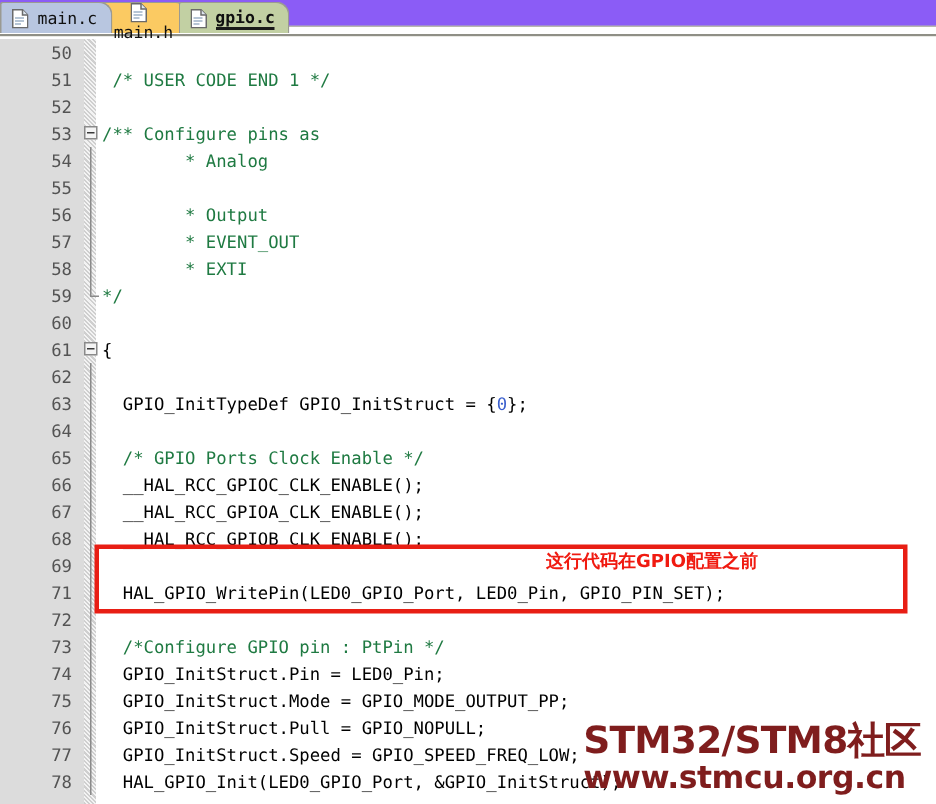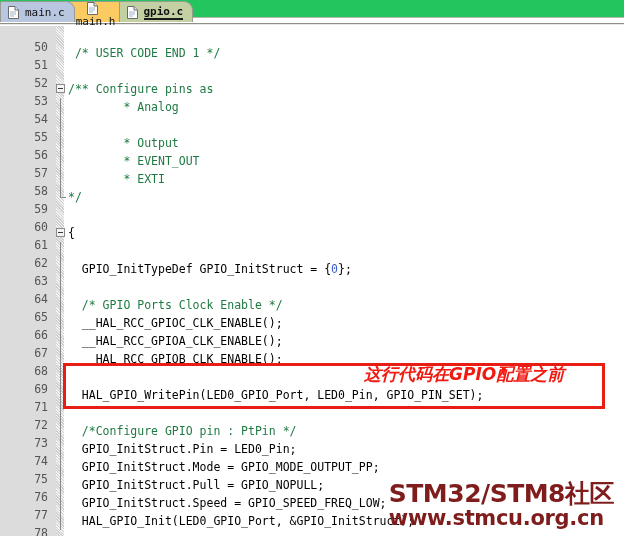--- a/index.html
+++ b/index.html
@@ -20,21 +20,21 @@
     height: 536px;
     background: #ffffff;
   }
 
   
   .tabbar {
     position: absolute;
     left: 0; top: 0;
     width: 624px;
     height: 18px;
-    background: #22c55e;
+    background: #8b5cf6;
     border-bottom: 1px solid #b8b8ae;
     box-sizing: border-box;
   }
   .tabbar-strip {
     position: absolute;
     left: 0; top: 0;
     height: 22px;
     display: flex;
     align-items: flex-end;
   }
@@ -112,21 +112,21 @@
   }
   .row {
     position: relative;
     height: 18.0px;
     line-height: 18px;
     white-space: pre;
   }
   .lnum {
     position: absolute;
     left: 0;
-    top: 12px;
+    top: 0;
     width: 48px;
     text-align: right;
     font-family: "DejaVu Sans Mono", monospace;
     font-size: 11.5px;
     color: #545454;
     letter-spacing: 0px;
   }
   .ctext {
     position: absolute;
     left: 68px;
@@ -188,27 +188,26 @@
     box-sizing: border-box;
     border: 3px solid #e81e14;
     background: transparent;
     pointer-events: none;
   }
   .redtext {
     position: absolute;
     left: 364px;
     top: 337px;
     font-family: "DejaVu Sans", sans-serif;
-    font-size: 17px;
+    font-size: 12px;
     font-weight: bold;
     color: #f01a10;
     letter-spacing: 0px;
     white-space: nowrap;
     line-height: 22px;
-    font-style: italic;
   }
 
   
   .watermark {
     position: absolute;
     right: 10px;
     bottom: 6px;
     text-align: left;
     pointer-events: none;
     font-family: "DejaVu Sans", sans-serif;

